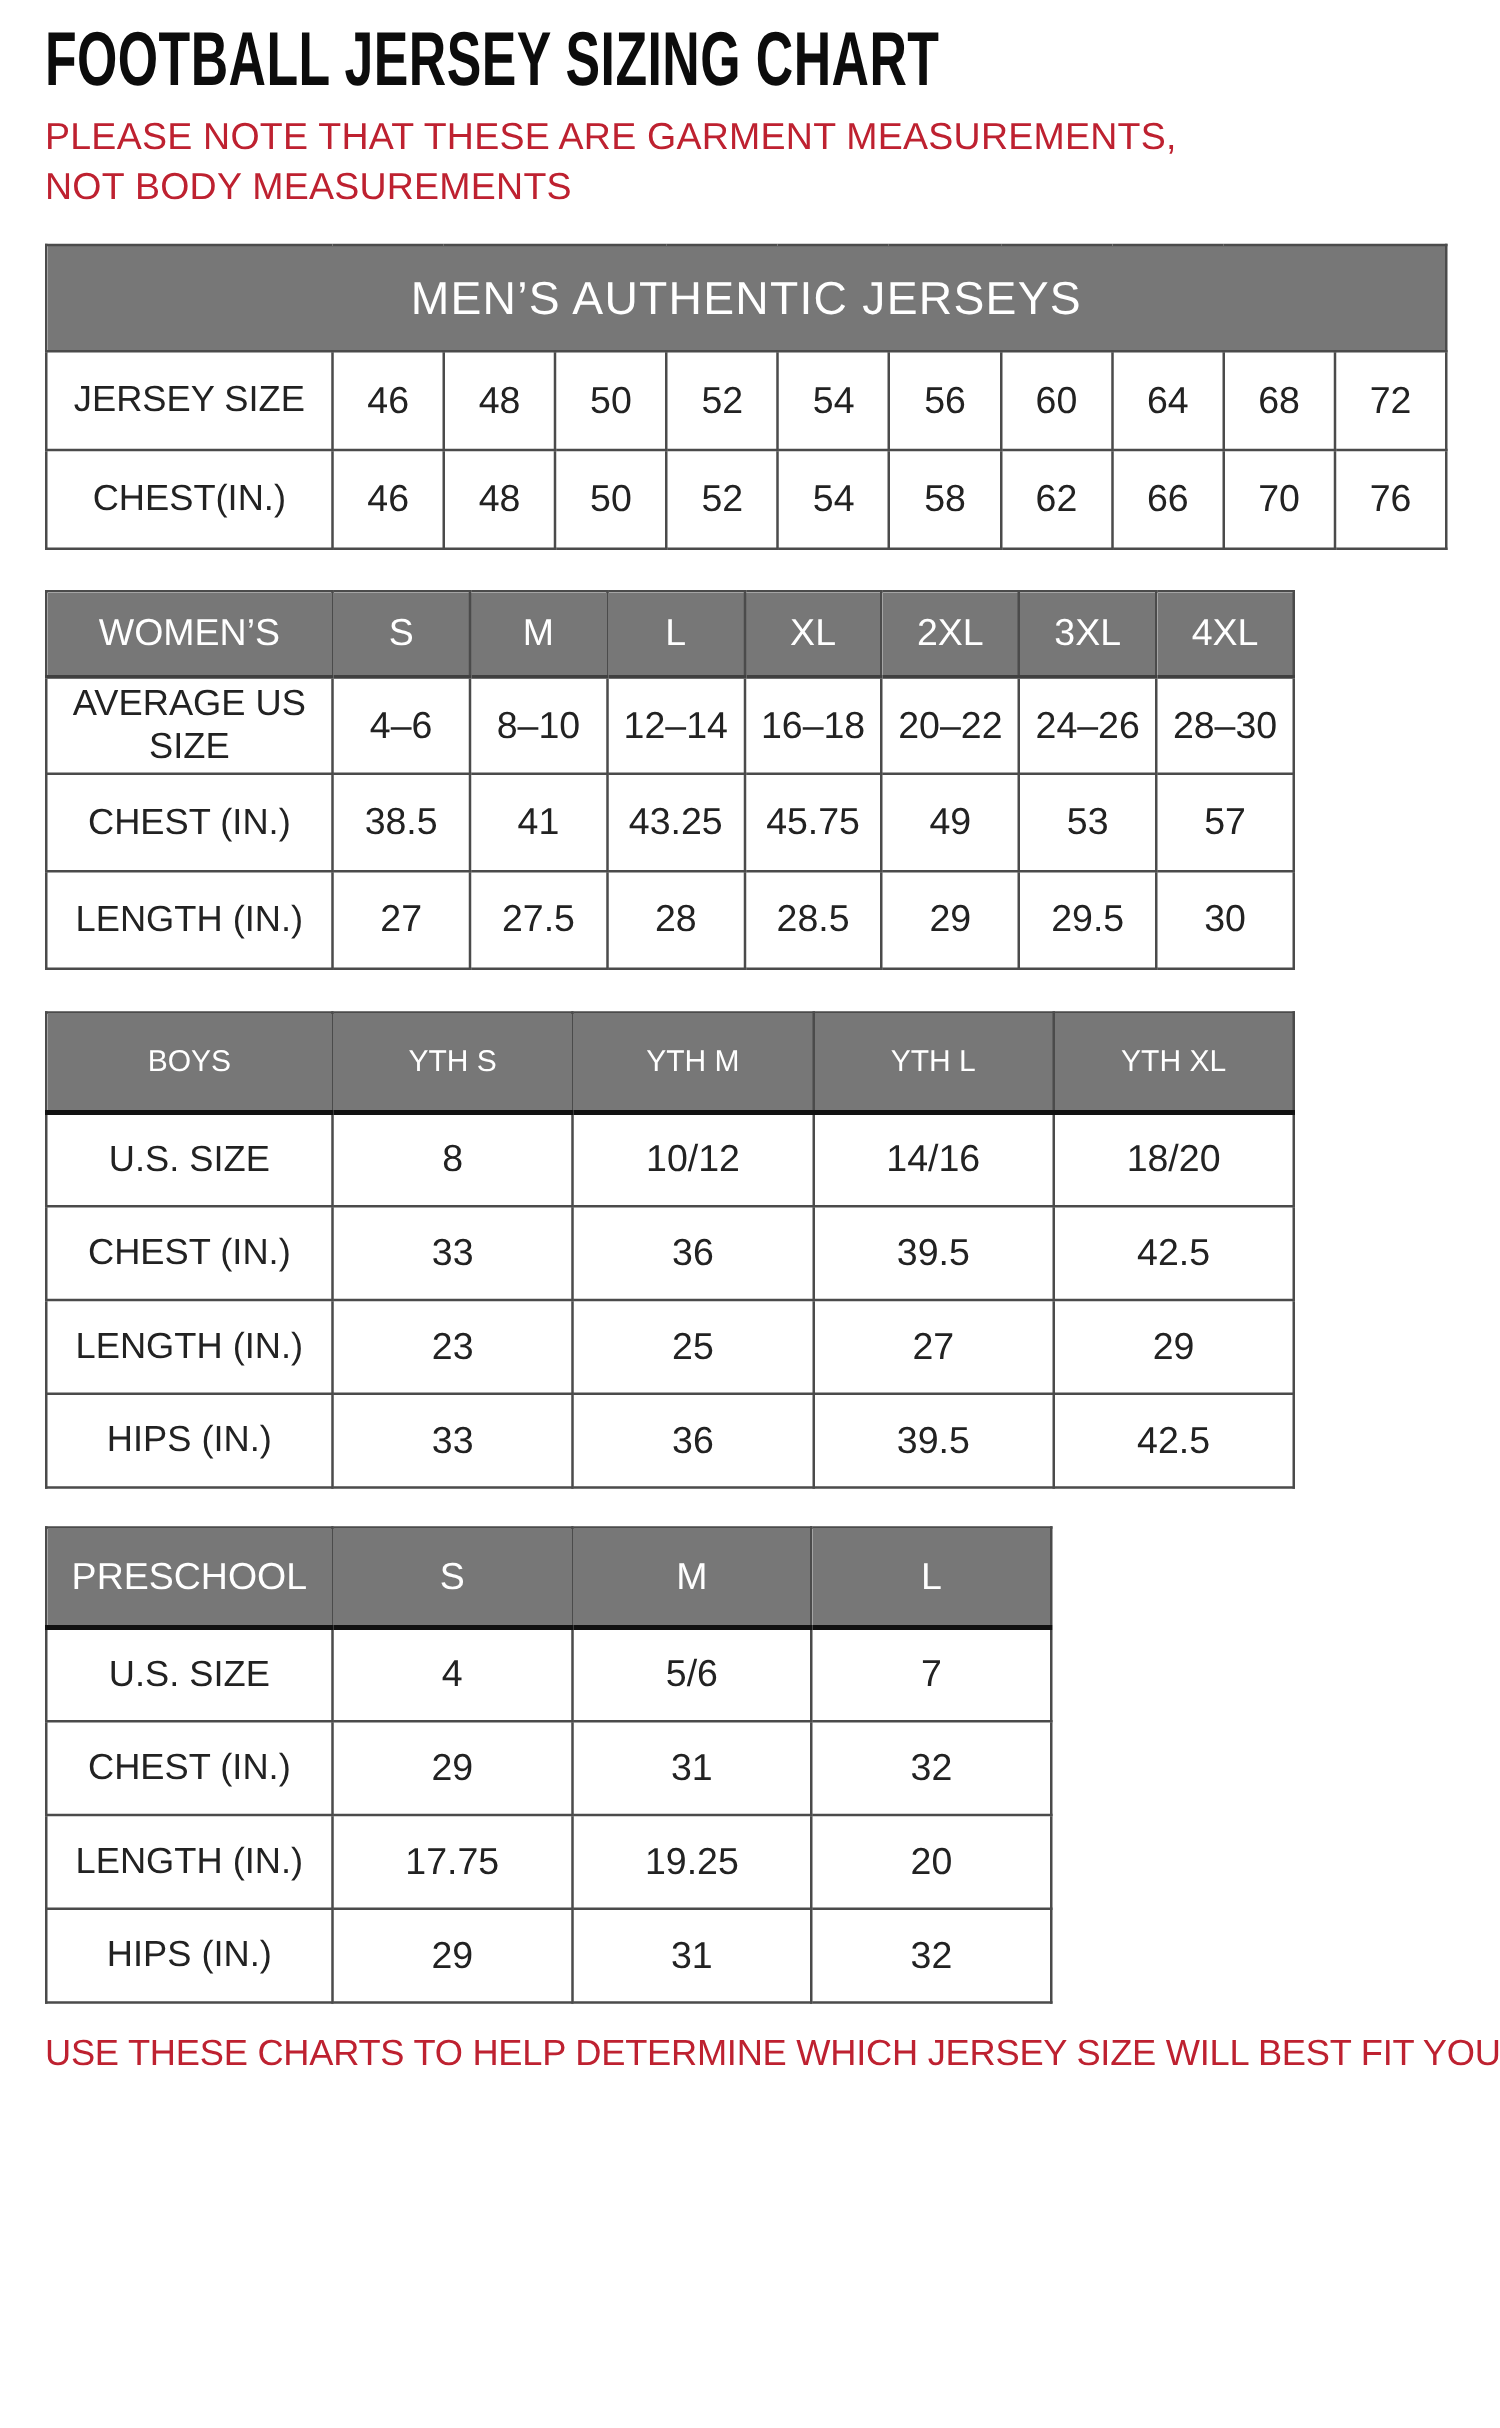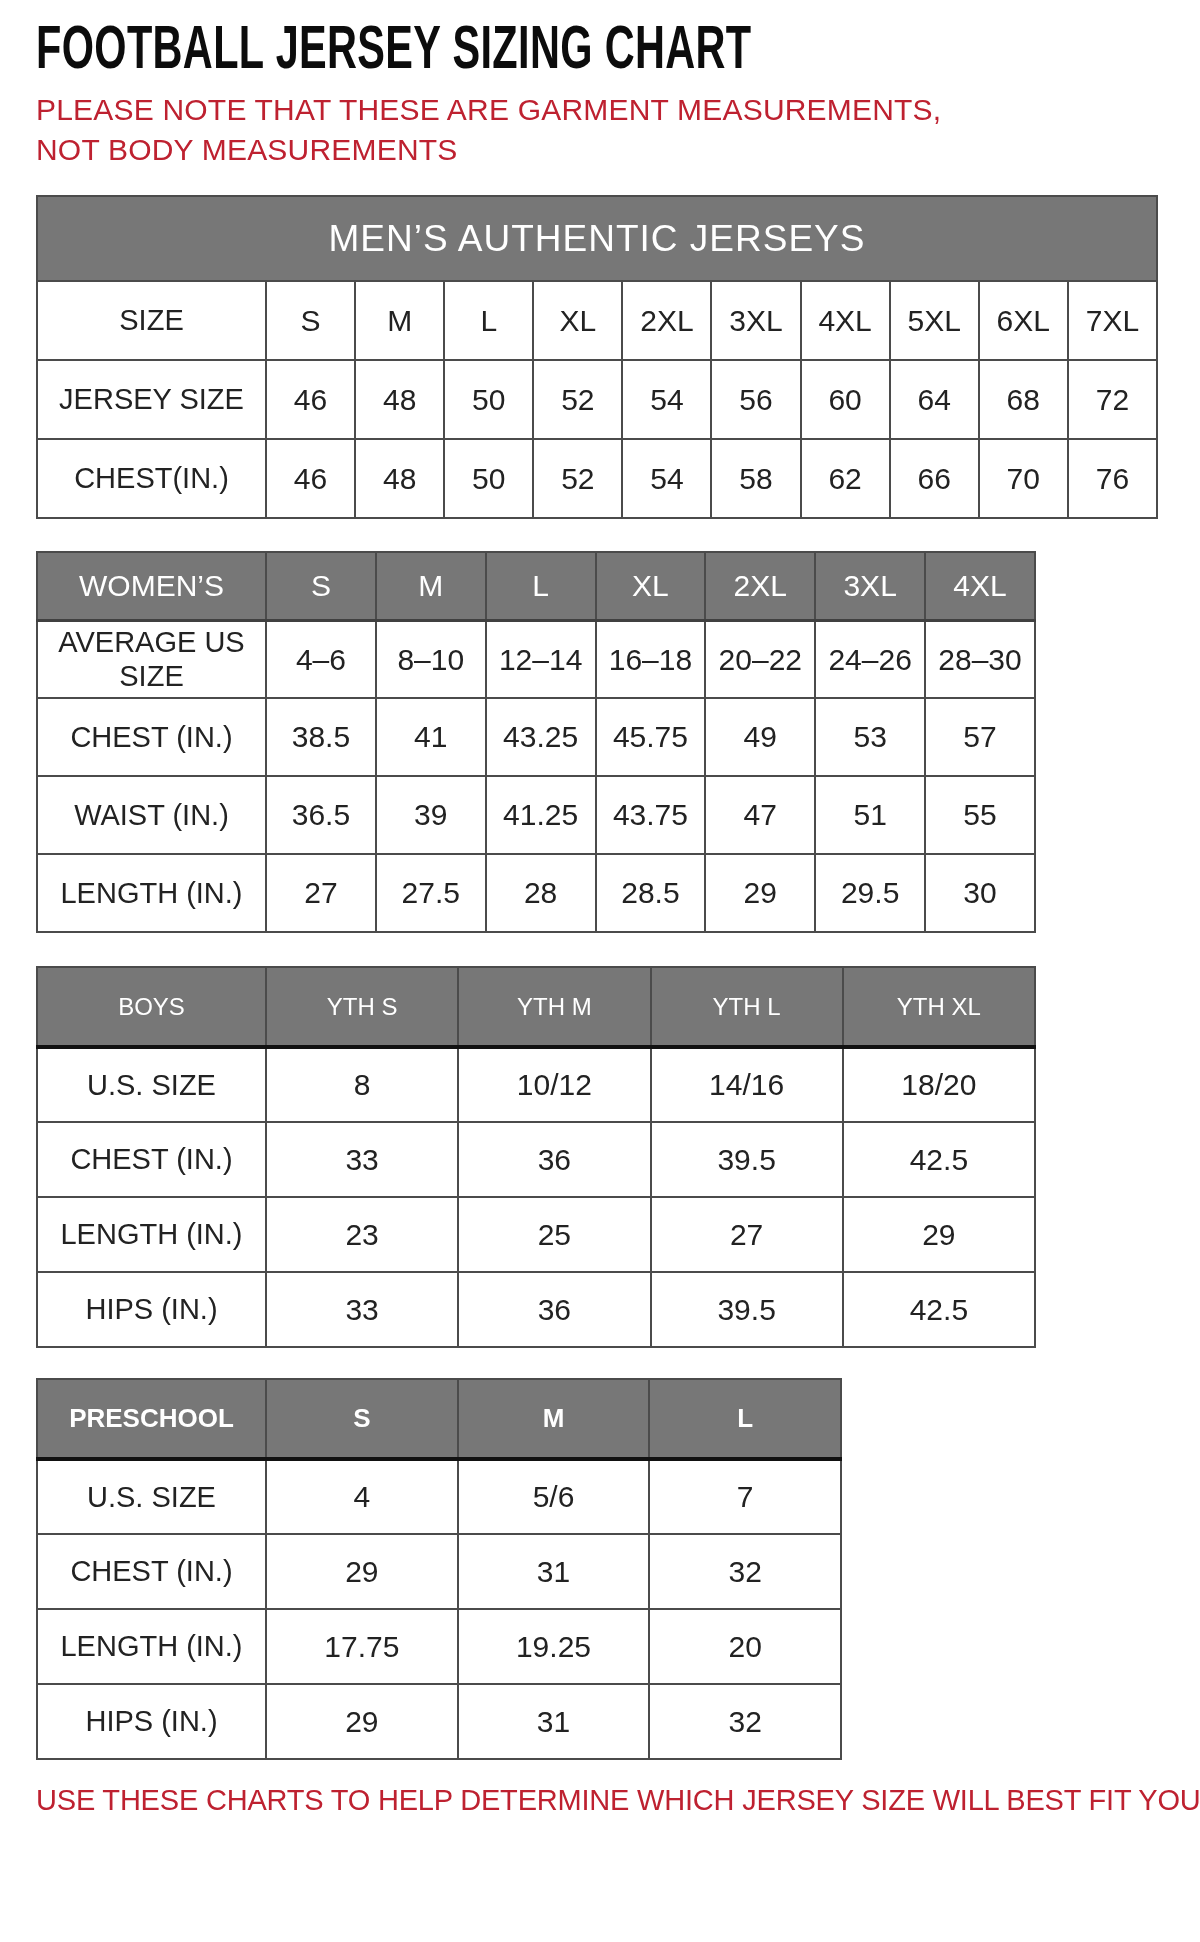--- a/index.html
+++ b/index.html
@@ -39,21 +39,21 @@
 
   .womens { width: 1000px; margin-top: 32px; }
   .womens th { height: 68px; font-size: 30px; border-bottom: 3px solid #404040; }
   .womens td { height: 78px; font-size: 30px; }
 
   .boys { width: 1000px; margin-top: 33px; }
   .boys th { height: 80px; font-size: 24px; border-bottom: 4px solid #111; }
   .boys td { height: 75px; font-size: 30px; }
 
   .pre { width: 806px; margin-top: 30px; }
-  .pre th { height: 80px; font-size: 26px; border-bottom: 4px solid #111; font-weight: bold; }
+  .pre th { height: 80px; font-size: 30px; border-bottom: 4px solid #111; }
   .pre td { height: 75px; font-size: 30px; }
 
   .footer {
     color: #be2130; font-size: 29px; margin-top: 24px;
     letter-spacing: -0.2px; white-space: nowrap;
   }
 </style>
 </head>
 <body>
 
@@ -77,33 +77,20 @@
         <col>
         <col>
         <col>
       </colgroup>
     <thead>
       <tr>
         <th class="ghead" colspan="11">MEN’S AUTHENTIC JERSEYS</th>
       </tr>
     </thead>
     <tbody>
-      <tr>
-        <td class="lbl">SIZE</td>
-        <td>S</td>
-        <td>M</td>
-        <td>L</td>
-        <td>XL</td>
-        <td>2XL</td>
-        <td>3XL</td>
-        <td>4XL</td>
-        <td>5XL</td>
-        <td>6XL</td>
-        <td>7XL</td>
-      </tr>
       <tr>
         <td class="lbl">JERSEY SIZE</td>
         <td>46</td>
         <td>48</td>
         <td>50</td>
         <td>52</td>
         <td>54</td>
         <td>56</td>
         <td>60</td>
         <td>64</td>
@@ -165,30 +152,20 @@
         <td class="lbl">CHEST (IN.)</td>
         <td>38.5</td>
         <td>41</td>
         <td>43.25</td>
         <td>45.75</td>
         <td>49</td>
         <td>53</td>
         <td>57</td>
       </tr>
       <tr>
-        <td class="lbl">WAIST (IN.)</td>
-        <td>36.5</td>
-        <td>39</td>
-        <td>41.25</td>
-        <td>43.75</td>
-        <td>47</td>
-        <td>51</td>
-        <td>55</td>
-      </tr>
-      <tr>
         <td class="lbl">LENGTH (IN.)</td>
         <td>27</td>
         <td>27.5</td>
         <td>28</td>
         <td>28.5</td>
         <td>29</td>
         <td>29.5</td>
         <td>30</td>
       </tr>
     </tbody>

